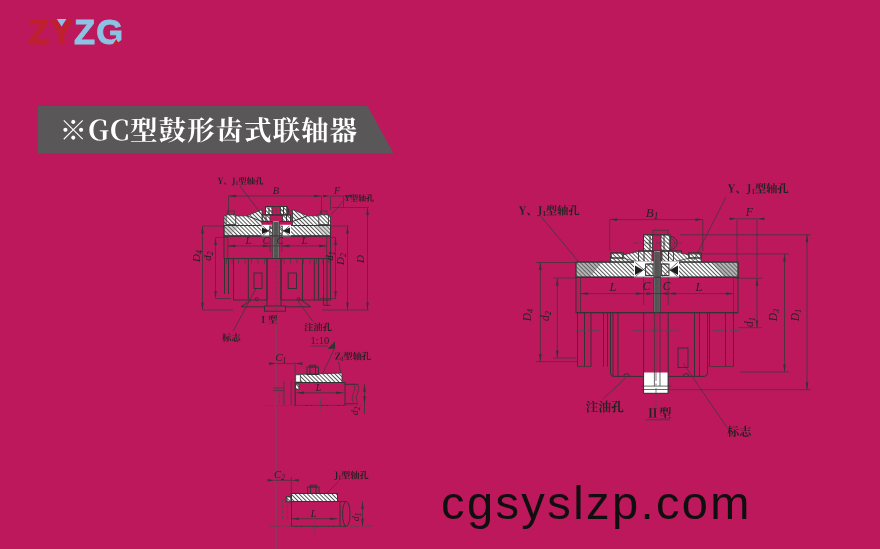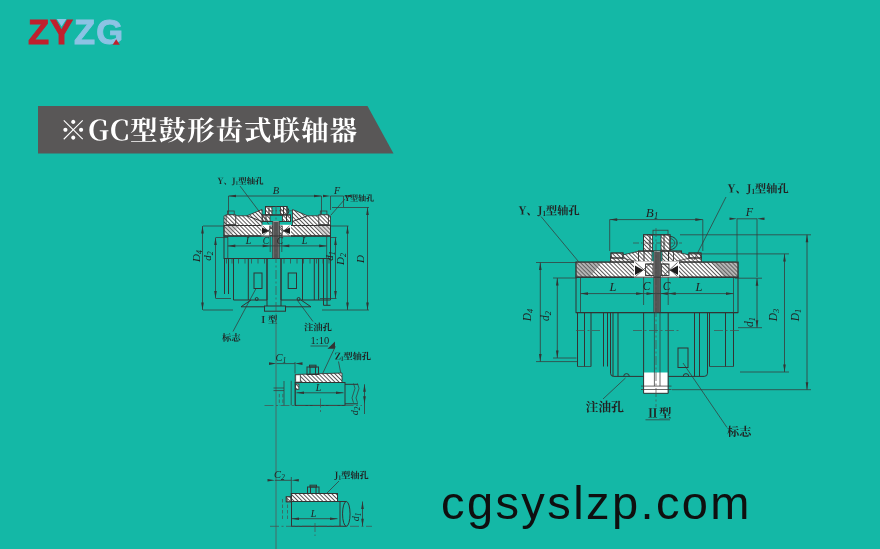--- a/index.html
+++ b/index.html
@@ -1,14 +1,14 @@
 <!DOCTYPE html>
 <html><head><meta charset="utf-8"><style>
 html,body{margin:0;padding:0;background:#fff;}
-#page{position:relative;width:880px;height:549px;overflow:hidden;background:#14b8a6;}
+#page{position:relative;width:880px;height:549px;overflow:hidden;background:#be185d;}
 svg .s{stroke:#333;stroke-width:1.0;fill:none;}
 svg .t{stroke:#383838;stroke-width:0.75;fill:none;}
 svg .d{stroke:#383838;stroke-width:0.8;fill:none;}
 svg .cl{stroke:#4a4a4a;stroke-width:0.7;fill:none;stroke-dasharray:9 2.5 2 2.5;}
 svg .hid{stroke:#4a4a4a;stroke-width:0.7;fill:none;stroke-dasharray:3.5 2;}
 </style></head><body>
 <div id="page">
 <svg width="880" height="549" viewBox="0 0 880 549" style="position:absolute;left:0;top:0">
       <defs>
         <pattern id="hp" width="2.9" height="2.9" patternUnits="userSpaceOnUse" patternTransform="rotate(45)">

